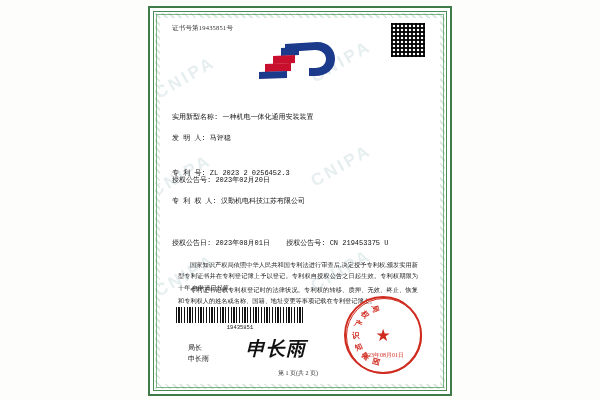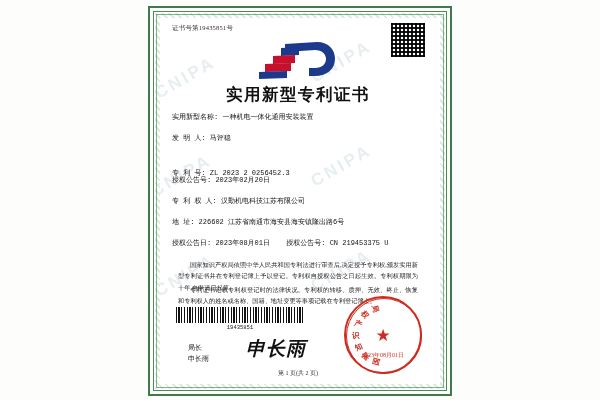--- a/index.html
+++ b/index.html
@@ -179,45 +179,40 @@
     <div class="qr"></div>
 
     <svg class="logo" viewBox="0 0 86 42">
       <path d="M30 6 L62 4 C74 4 80 12 80 21 C80 31 72 38 60 38 L54 38 L54 30 L60 30 C67 30 71 26 71 21 C71 16 67 12 60 12 L30 14 Z" fill="#1b3a8c"></path>
       <path d="M26 10 L44 9 L44 17 L26 18 Z" fill="#1b3a8c"></path>
       <path d="M18 18 L40 17 L40 25 L18 26 Z" fill="#c8102e"></path>
       <path d="M10 26 L36 25 L36 33 L10 34 Z" fill="#c8102e"></path>
       <path d="M4 34 L32 33 L32 40 L4 41 Z" fill="#1b3a8c"></path>
     </svg>
 
-    <div class="title">实用新型专利证书</div>
 
     <div class="field" style="top:96px;">
       <span class="flabel">实用新型名称:</span>
       <span class="fval">一种机电一体化通用安装装置</span>
     </div>
     <div class="field" style="top:117px;">
       <span class="flabel">发 明 人:</span>
       <span class="fval">马评稳</span>
     </div>
     <div class="field" style="top:152px;">
       <span class="flabel">专 利 号:</span>
       <span class="fval">ZL 2023 2 0256452.3</span>
     </div>
     <div class="field" style="top:159px;">
       <span class="flabel">授权公告号:</span>
       <span class="fval">2023年02月20日</span>
     </div>
     <div class="field" style="top:180px;">
       <span class="flabel">专 利 权 人:</span>
       <span class="fval">汉勤机电科技江苏有限公司</span>
-    </div>
-    <div class="field" style="top:201px;">
-      <span class="flabel">地 址:</span>
-      <span class="fval">226602 江苏省南通市海安县海安镇隆出路6号</span>
     </div>
     <div class="field" style="top:222px;">
       <span class="flabel">授权公告日:</span>
       <span class="fval">2023年08月01日</span>
       <span class="flabel" style="margin-left:12px;">授权公告号:</span>
       <span class="fval">CN 219453375 U</span>
     </div>
 
     <div class="para" style="top:243px;">国家知识产权局依照中华人民共和国专利法进行审查后,决定授予专利权,颁发实用新型专利证书并在专利登记簿上予以登记。专利权自授权公告之日起生效。专利权期限为十年,自申请日起算。</div>
     <div class="para" style="top:268px;">专利证书记载专利权登记时的法律状况。专利权的转移、质押、无效、终止、恢复和专利权人的姓名或名称、国籍、地址变更等事项记载在专利登记簿上。</div>

